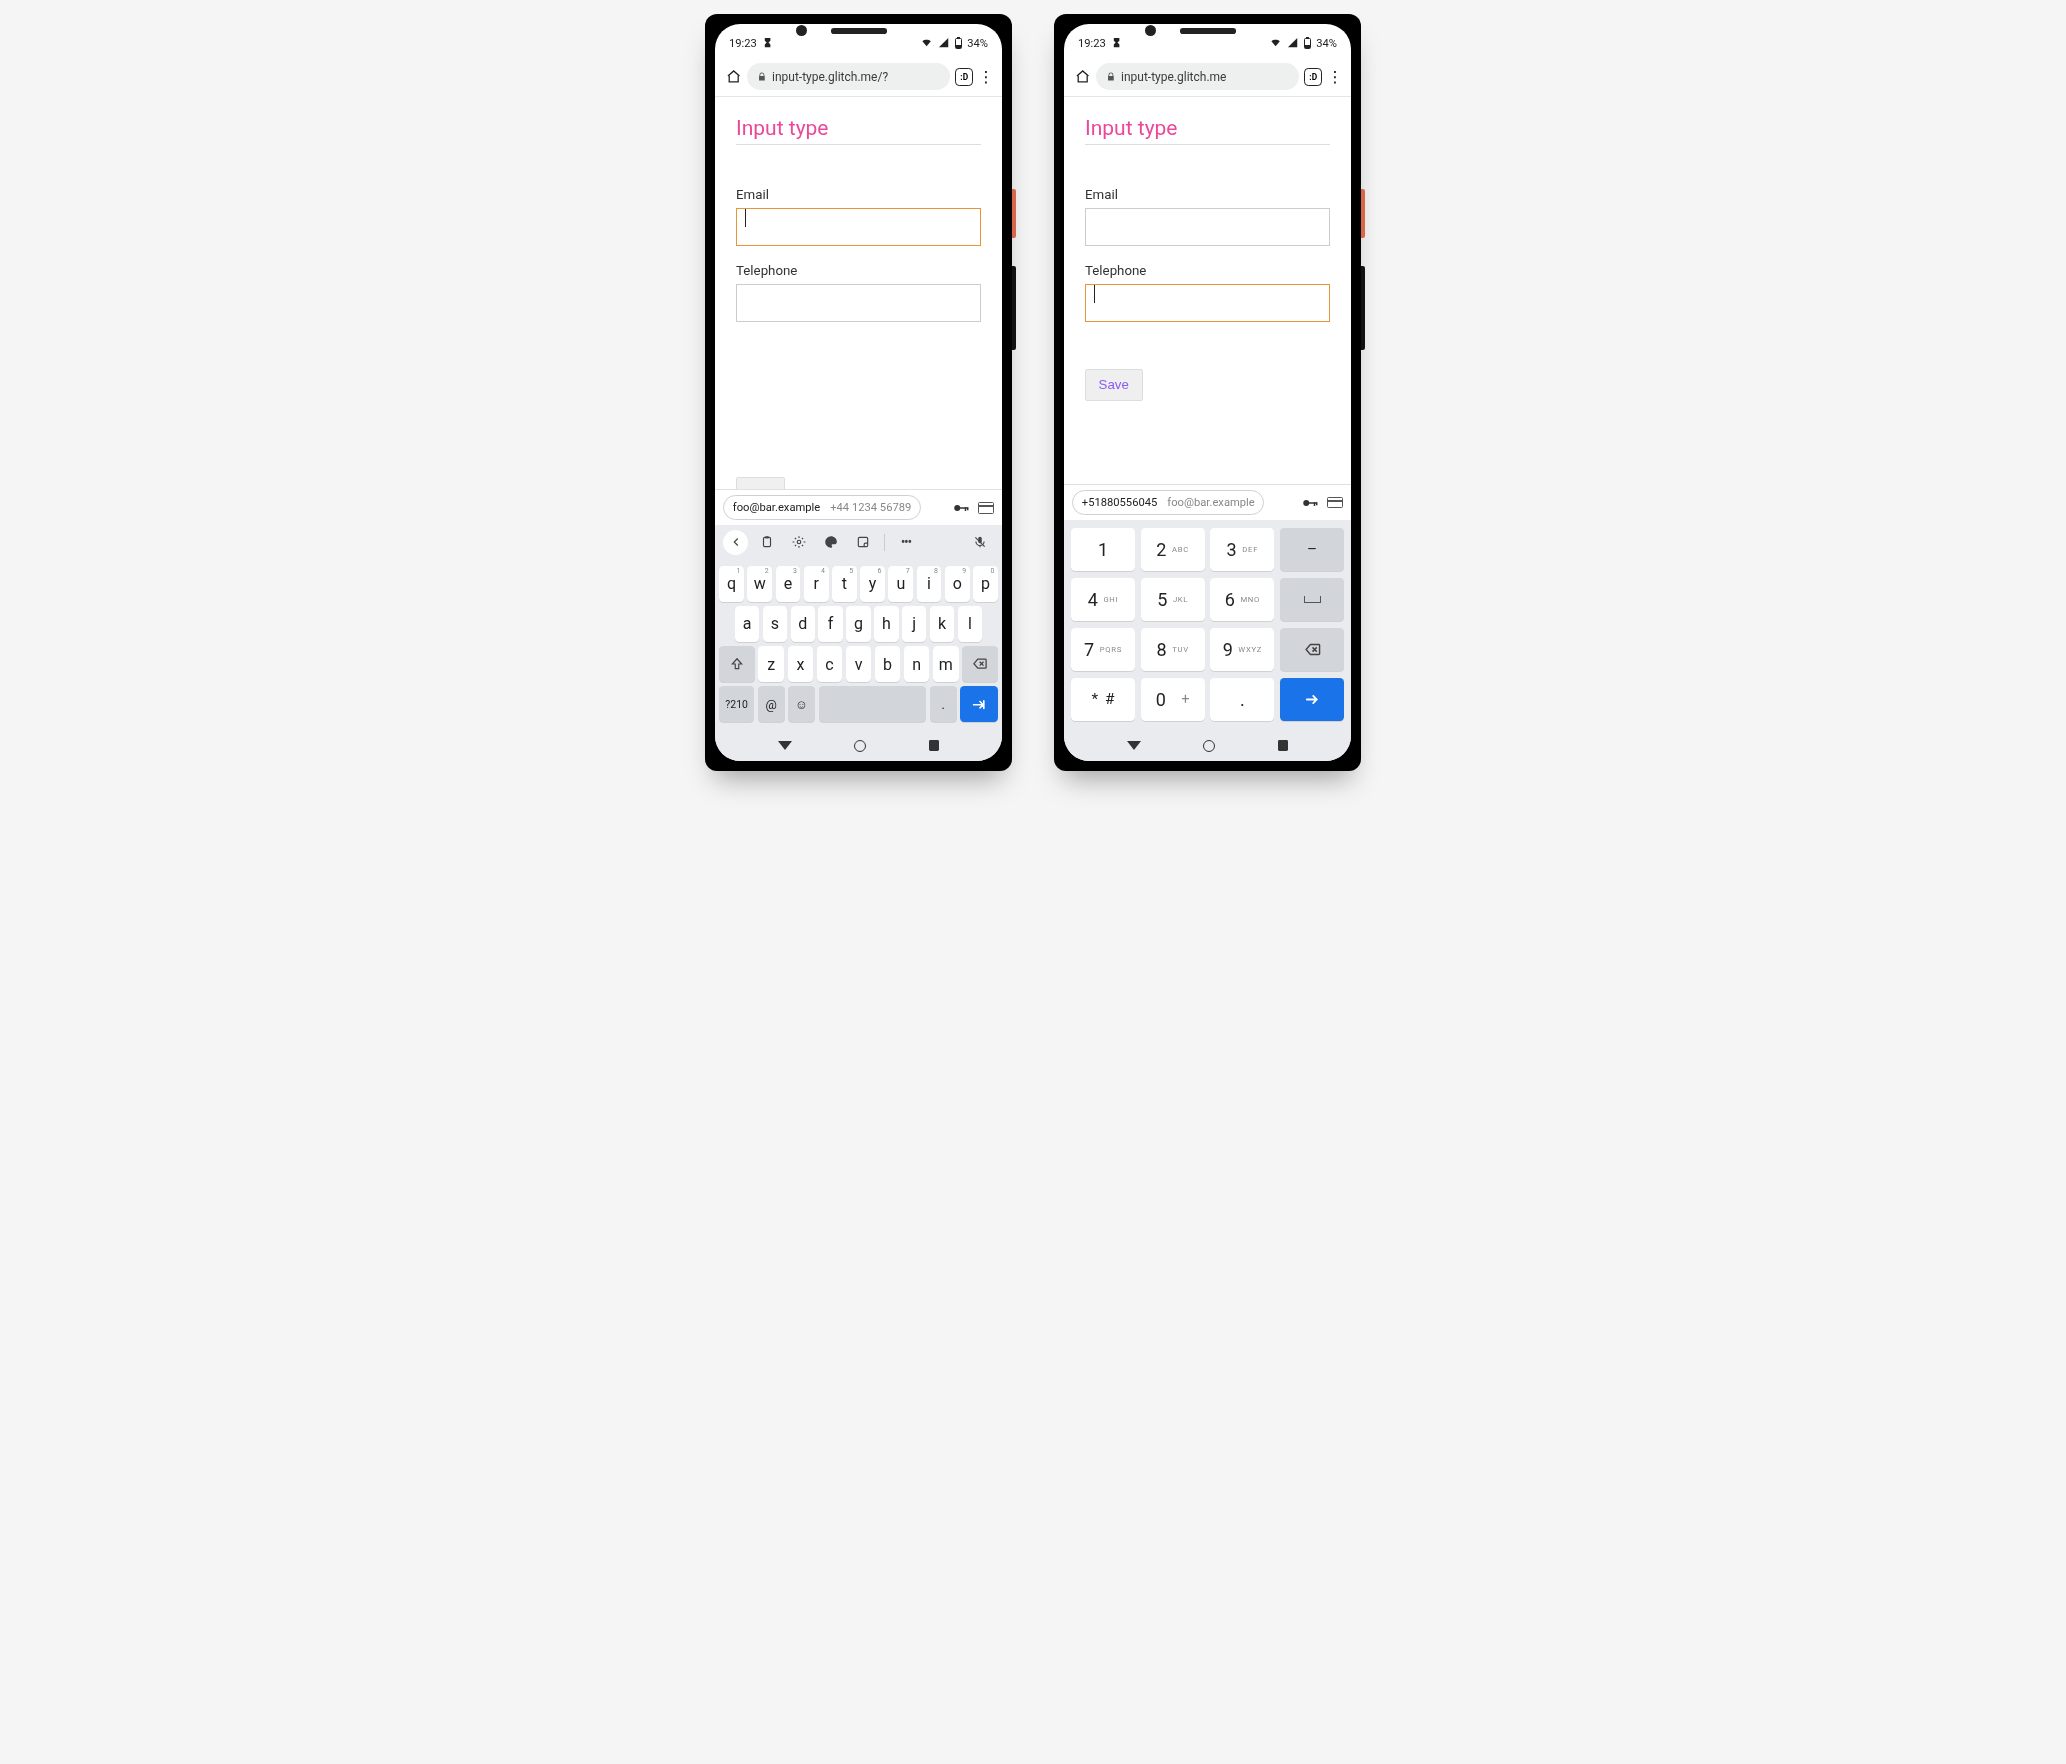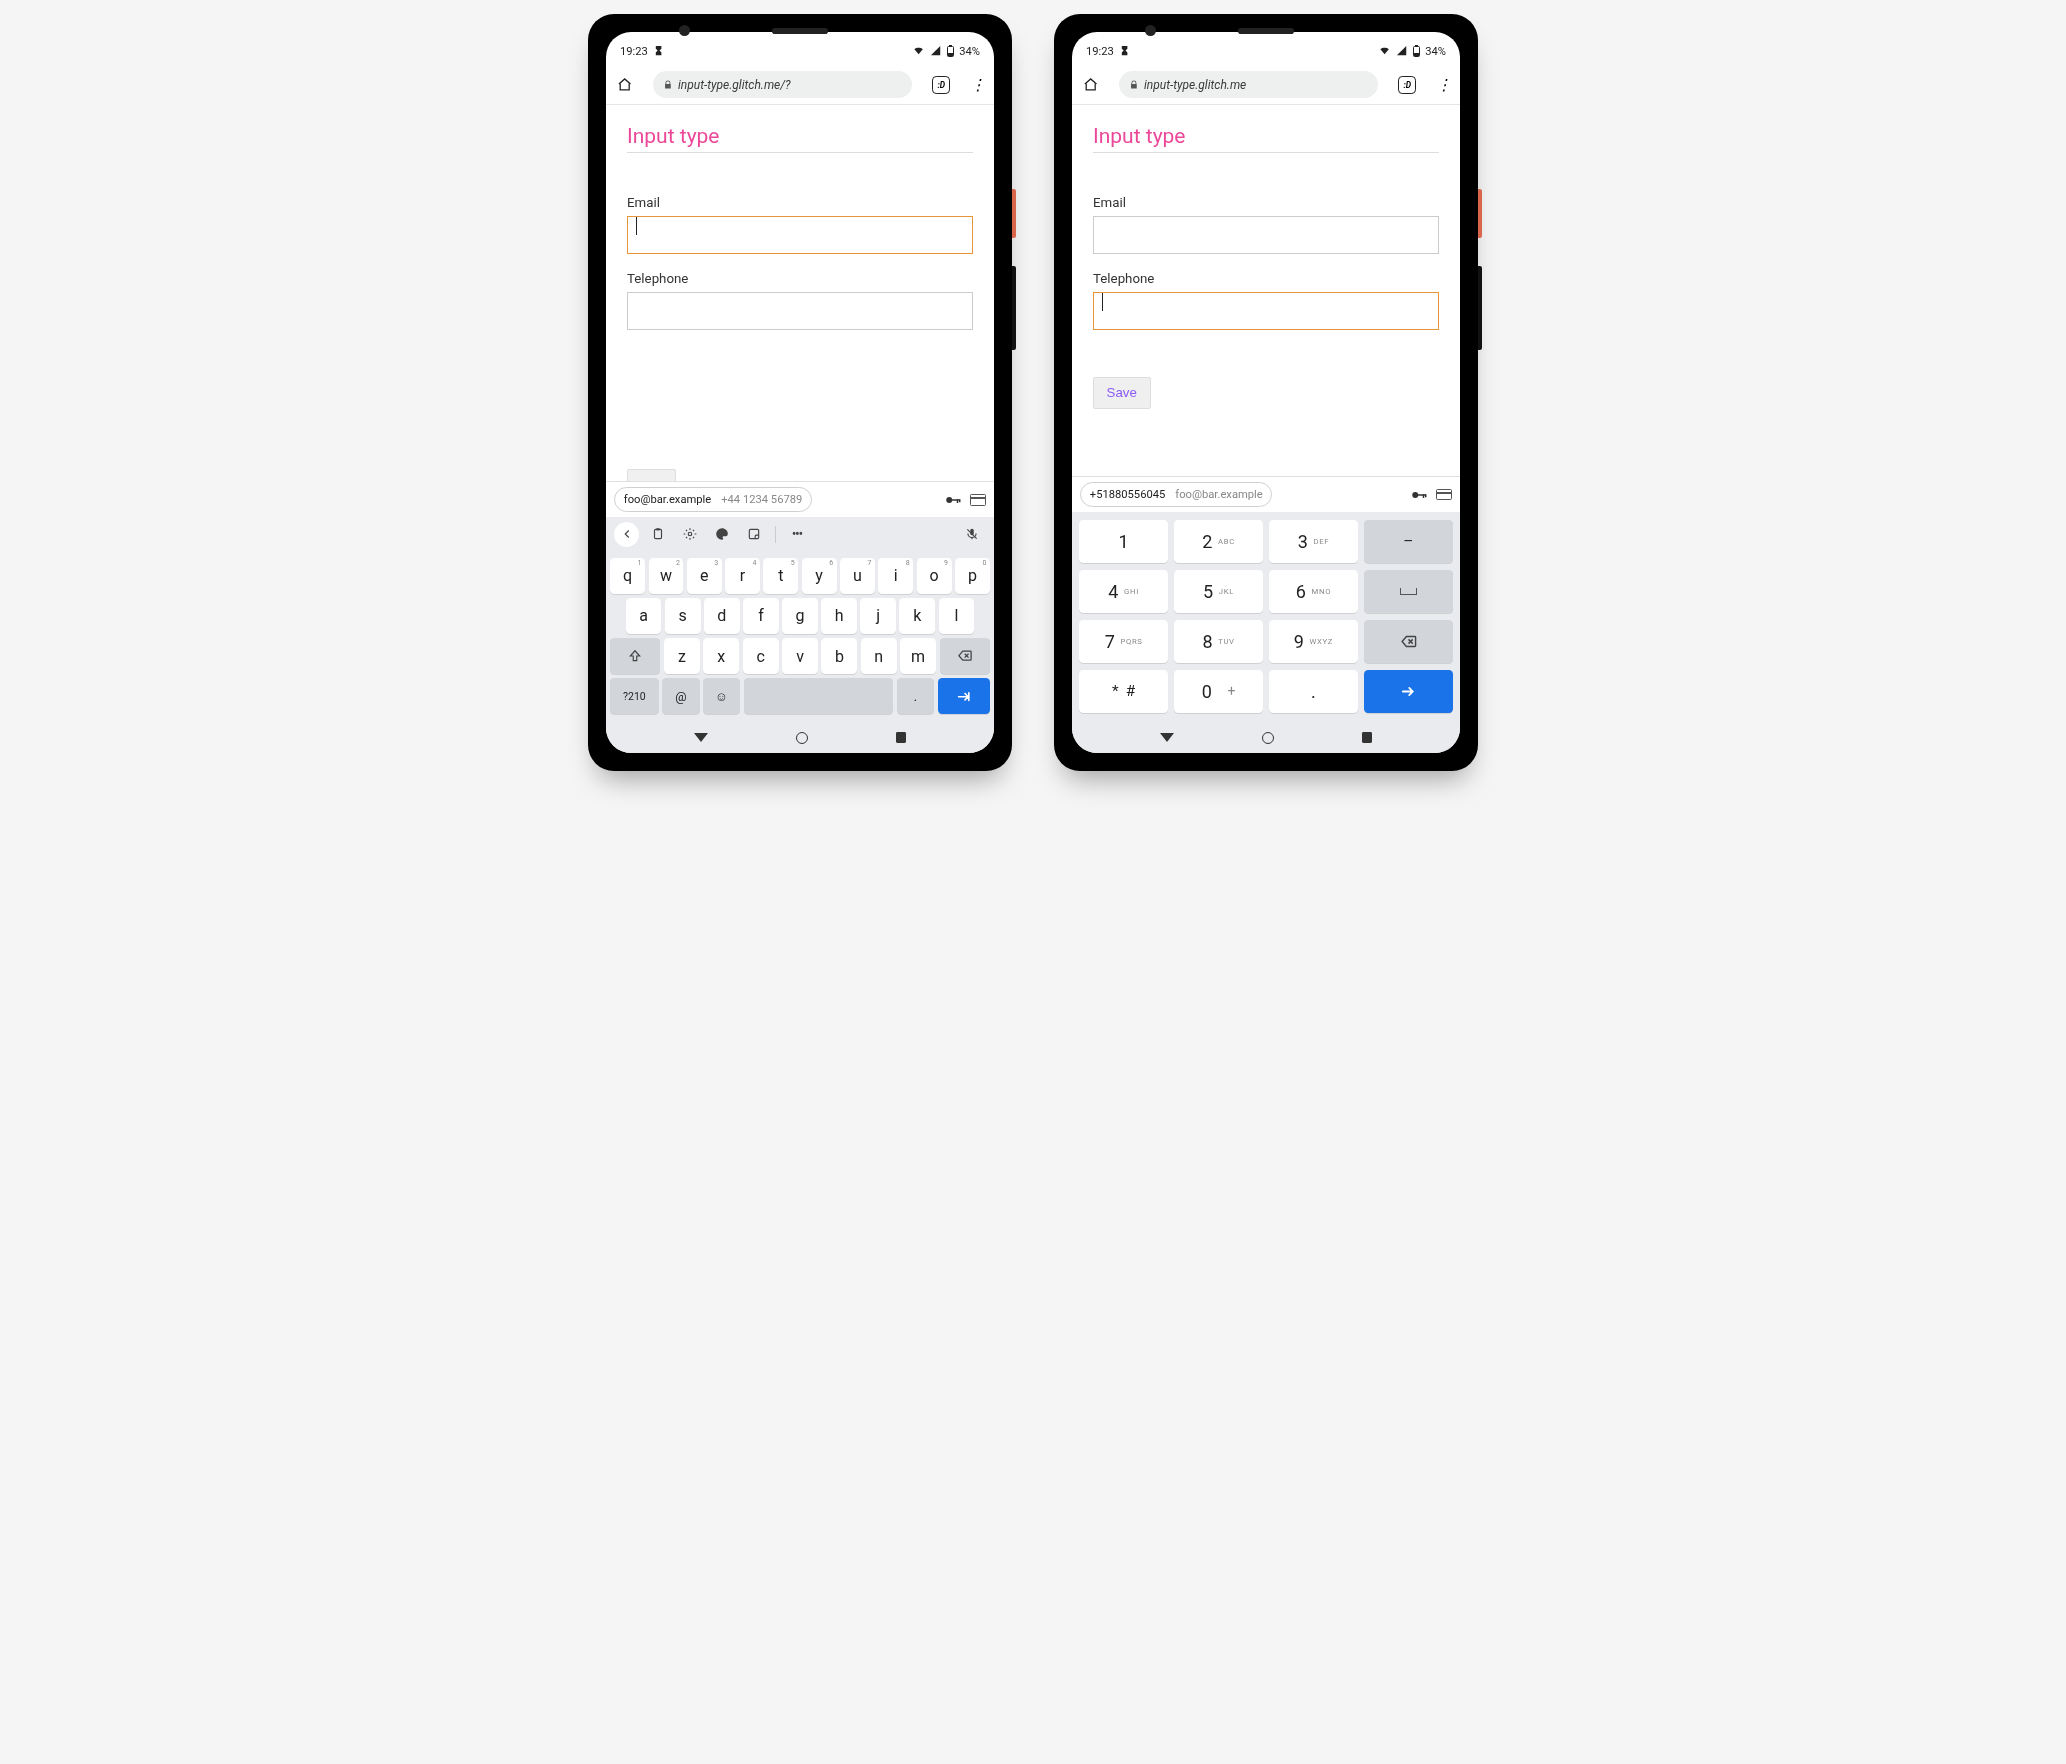--- a/index.html
+++ b/index.html
@@ -6,25 +6,25 @@
   body {
     background: #f5f5f5;
     font-family: -apple-system, BlinkMacSystemFont, "Segoe UI", Roboto, sans-serif;
     display: flex;
     justify-content: center;
     gap: 42px;
     padding: 14px;
     min-height: 100vh;
   }
   .phone {
-    width: 424px;
+    width: 307px;
     height: 757px;
     background: #000;
-    border-radius: 26px;
-    padding: 18px;
+    border-radius: 12px;
+    padding: 10px;
     position: relative;
     box-shadow: 0 17.5px 28px -10.5px rgba(0,0,0,0.35);
   }
   .phone::after {
     content:"";
     position:absolute;
     right:-4.2px;
     top:175px;
     width:4.2px;
     height:49px;
@@ -83,23 +83,22 @@
   .status-right svg { width:11.2px; height:11.2px; fill:#222; }
   .batt-rect { width:7px; height:10.5px; border:1.1px solid #222; border-radius:1.4px; position:relative; }
   .batt-rect::before { content:""; position:absolute; top:-2.1px; left:1.4px; width:2.8px; height:1.4px; background:#222; }
   .batt-rect::after { content:""; position:absolute; bottom:0; left:0; right:0; height:34%; background:#222; }
 
   .omnibox {
     height:39px;
     display:flex;
     align-items:center;
     padding:0 9.8px;
-    gap:20px;
+    gap:5px;
     border-bottom:0.7px solid #e5e5e5;
-    font-style:italic;
   }
   .omnibox .home-ic, .omnibox .tab-ic { width:17px; height:17px; display:flex; align-items:center; justify-content:center; }
   .urlbar {
     flex:1;
     height:27px;
     background:#eef0f0;
     border-radius:14px;
     display:flex;
     align-items:center;
     padding:0 9.8px;

